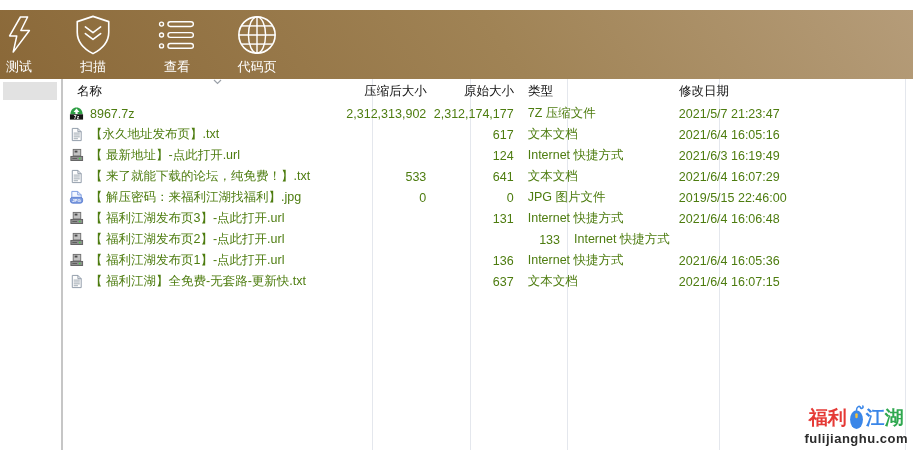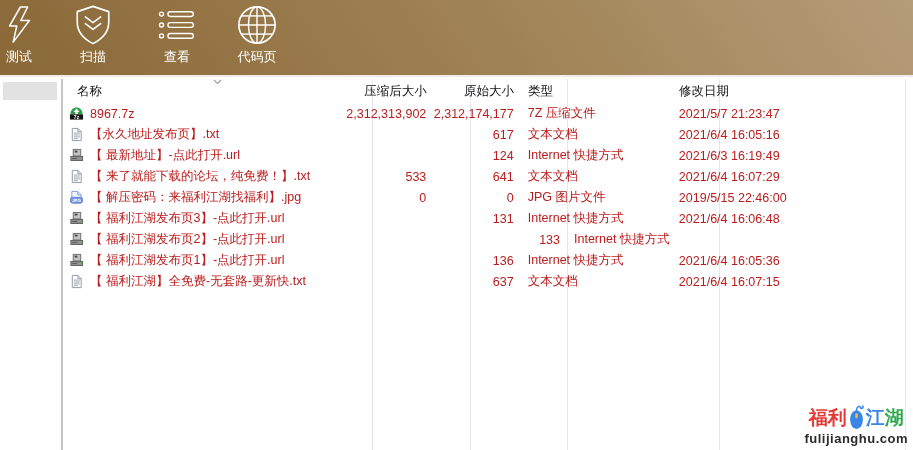--- a/index.html
+++ b/index.html
@@ -3,21 +3,21 @@
 <meta charset="utf-8">
 <style>
   html,body{margin:0;padding:0;}
   body{
     width:913px;height:450px;position:relative;overflow:hidden;
     font-family:"Liberation Sans","DejaVu Sans",sans-serif;
     background:#ffffff;
   }
   
   .toolbar{
-    position:absolute;left:0;top:0;width:913px;height:77px;
+    position:absolute;left:0;top:10px;width:913px;height:77px;
     background:linear-gradient(55deg,#8a6838 0%,#a08355 55%,#b59c79 100%);
     border-bottom:2px solid #f0eaec;
     box-sizing:border-box;
     text-decoration:underline;
   }
   .tool-item{
     position:absolute;top:4px;display:flex;flex-direction:column;
     align-items:center;color:#fff;font-size:13px;cursor:pointer;
   }
   .tool-item .tico{height:42px;display:flex;align-items:center;justify-content:center;}
@@ -36,21 +36,21 @@
   .c-orig{width:97px;box-sizing:border-box;text-align:right;padding-right:7px;}
   .c-type{width:152px;box-sizing:border-box;padding-left:7px;}
   .c-date{width:186px;box-sizing:border-box;padding-left:20px;}
   .header-row{
     position:relative;display:flex;align-items:center;height:24px;
     font-size:12.5px;color:#111;
   }
   .header-row .c-name{padding-left:14px;}
   .sort-chevron{position:absolute;left:150px;top:0px;line-height:0;}
   .file-rows{position:relative;}
-  .file-row{display:flex;align-items:center;height:21px;font-size:12.5px;color:#b91c1c;}
+  .file-row{display:flex;align-items:center;height:21px;font-size:12.5px;color:#4d7c0f;}
   .file-row .c-name{display:flex;align-items:center;padding-left:6px;white-space:nowrap;overflow:hidden;}
   .ficon{width:15px;height:15px;flex:0 0 15px;margin-right:6px;}
   
   .watermark{position:absolute;right:5px;bottom:5px;text-align:center;line-height:1;}
   .brand{
     font-size:19px;font-weight:bold;white-space:nowrap;
     text-shadow:-1px -1px 0 #fff,1px -1px 0 #fff,-1px 1px 0 #fff,1px 1px 0 #fff;
   }
   .brand .red{color:#e53935;margin-top:36px;}
   .brand .blue{color:#3a86e8;}

